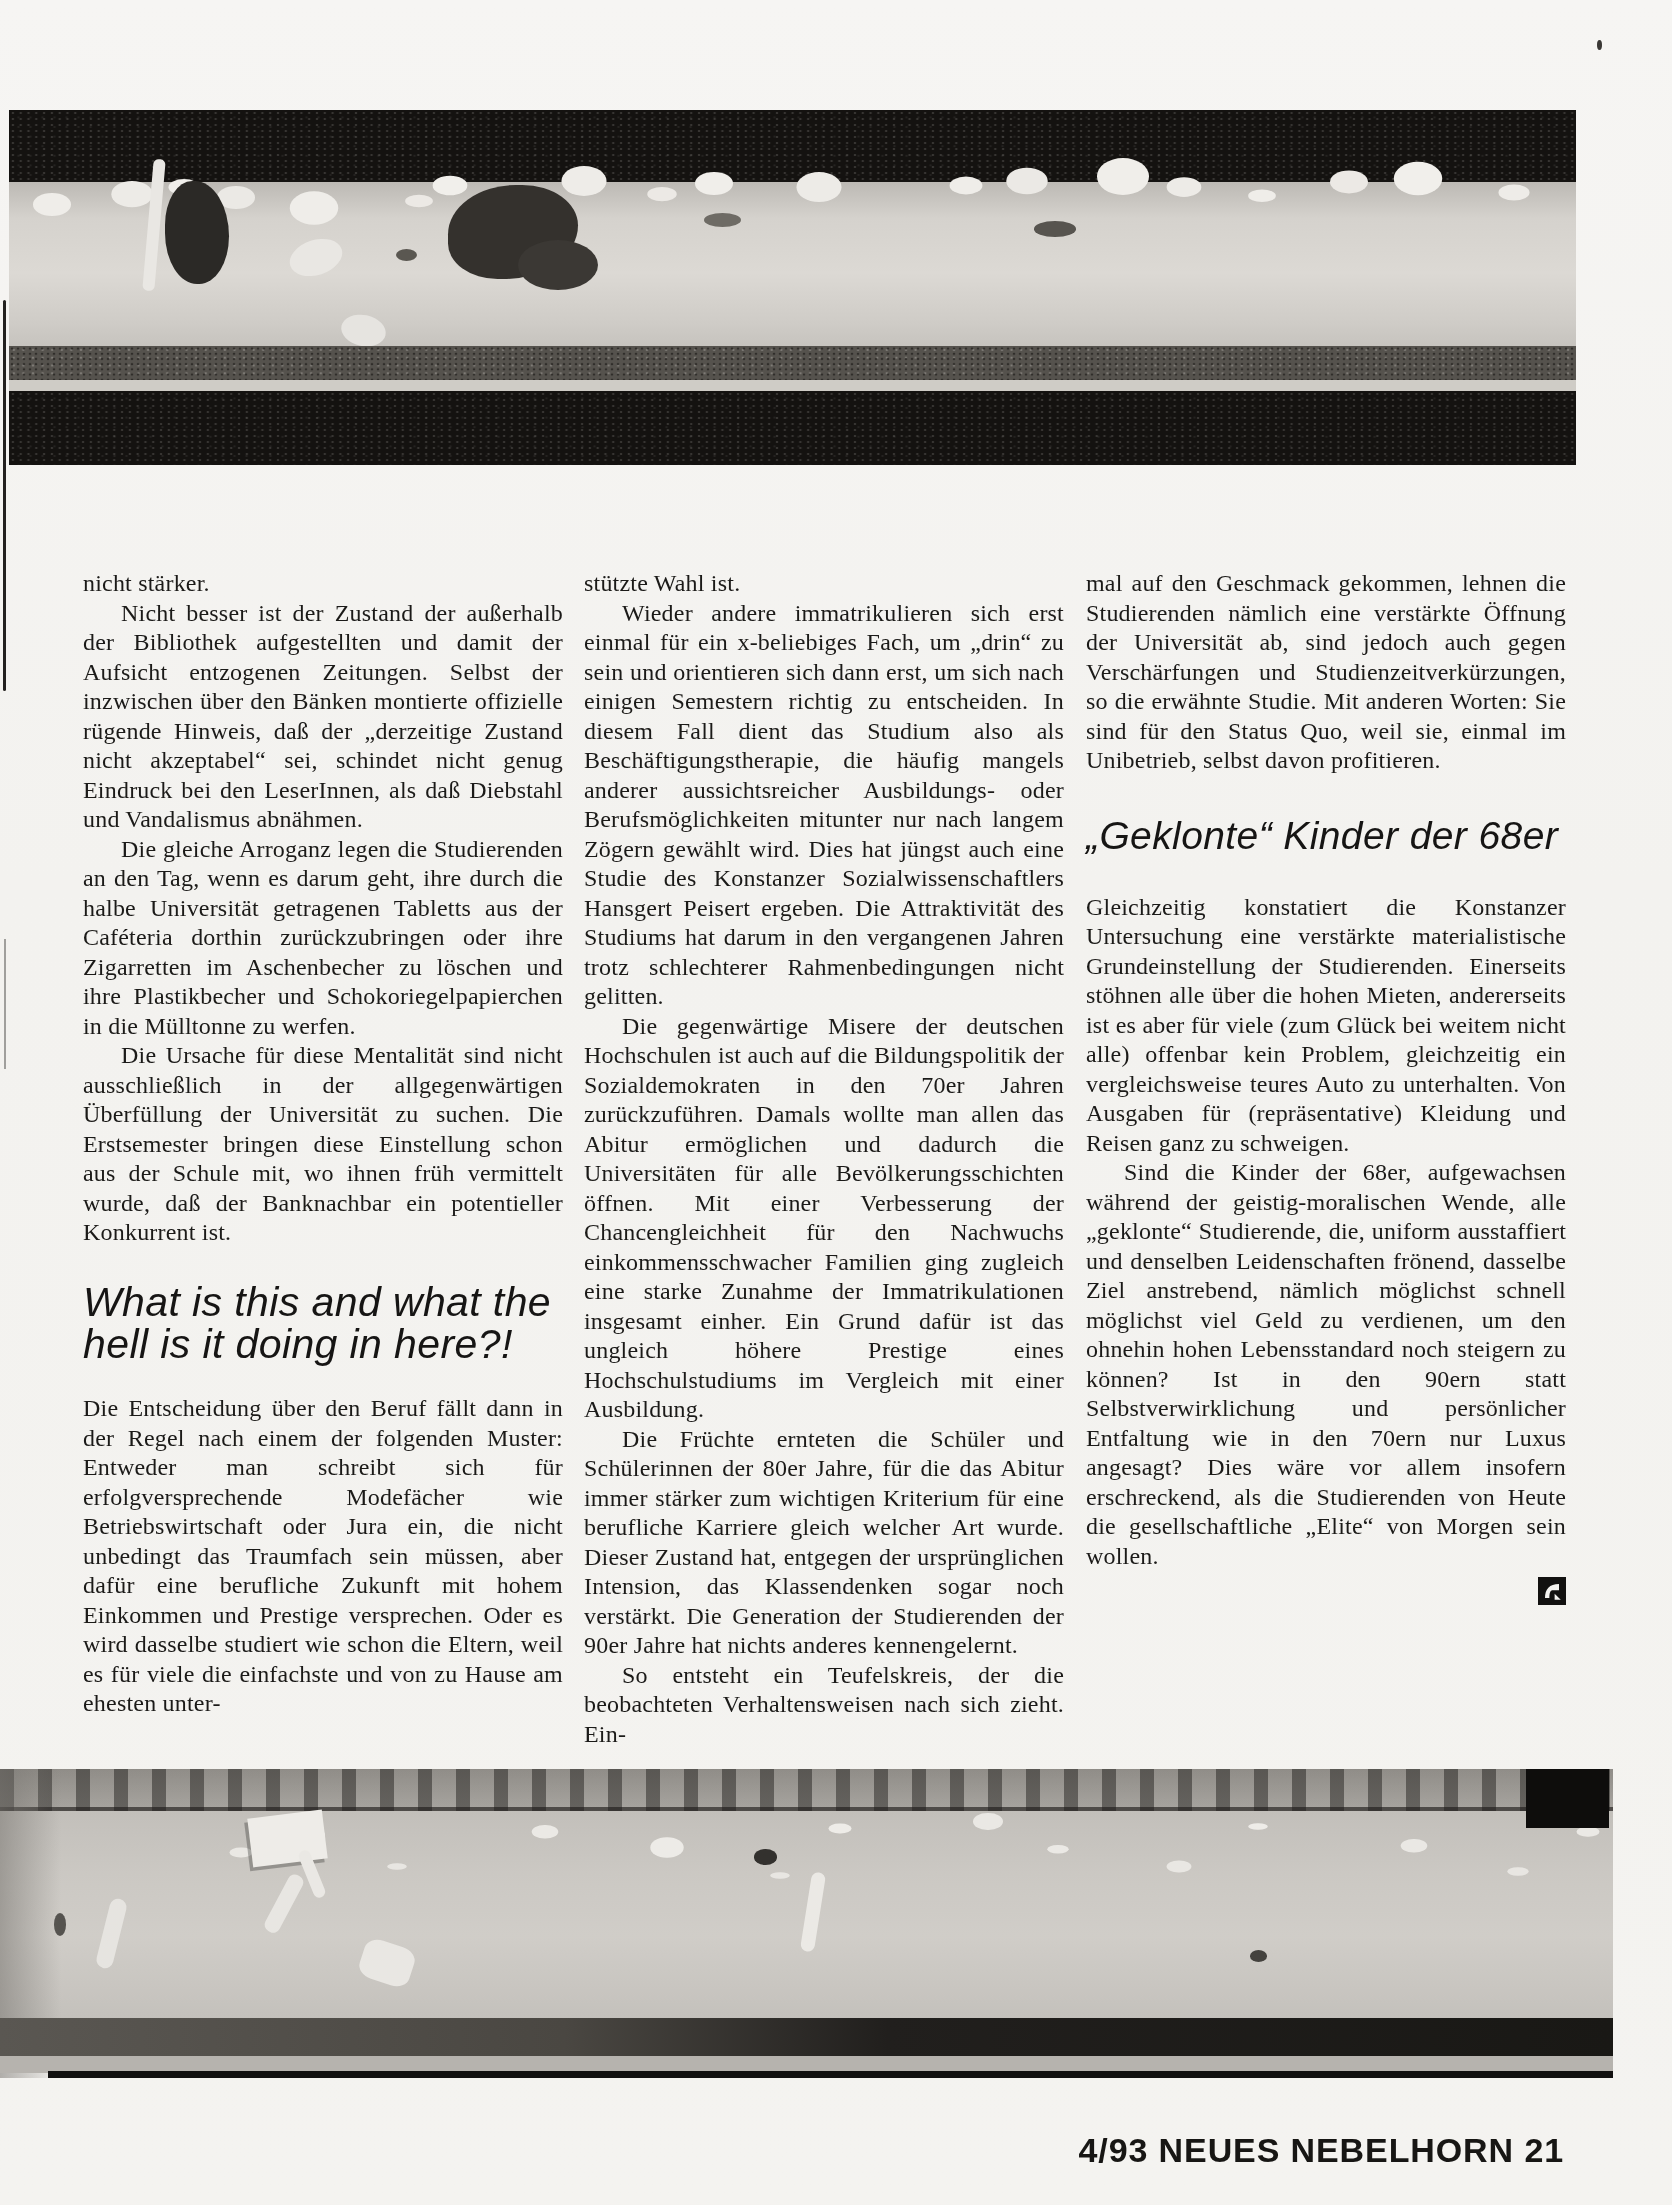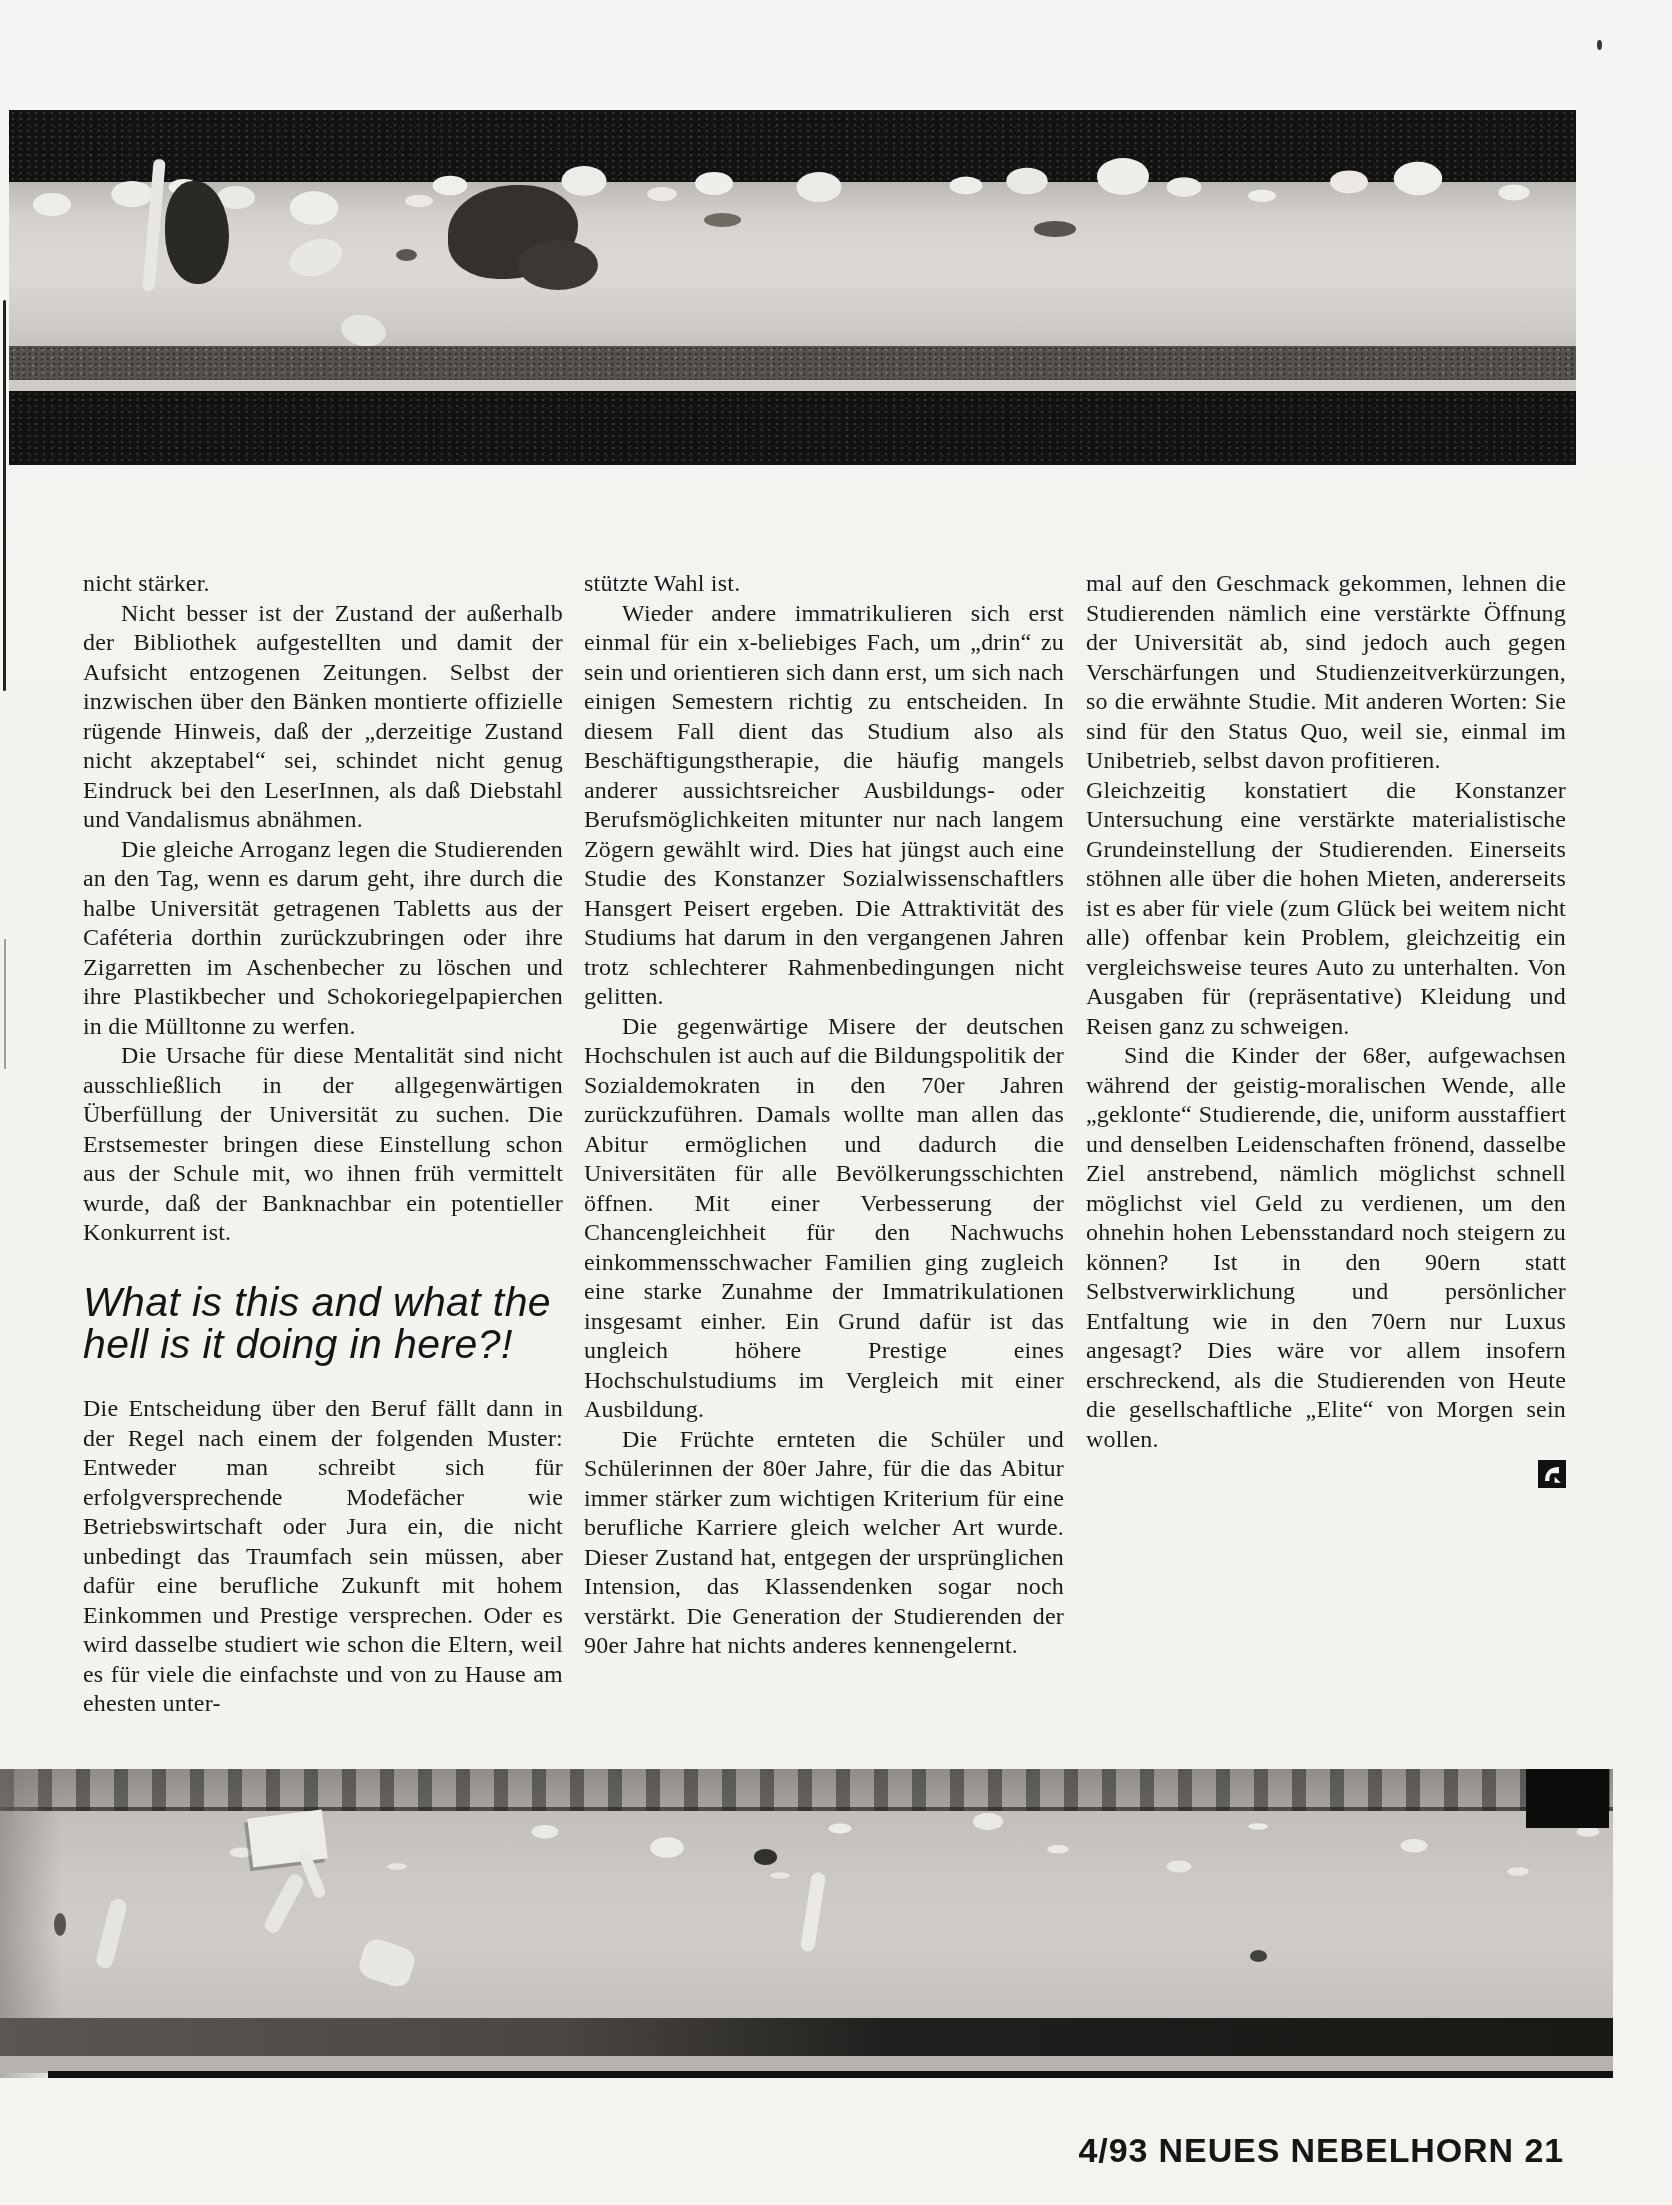--- a/index.html
+++ b/index.html
@@ -137,24 +137,26 @@
     <p class="body-p indent">Die Ursache für diese Mentalität sind nicht ausschließlich in der allgegenwärtigen Überfüllung der Universität zu suchen. Die Erstsemester bringen diese Einstellung schon aus der Schule mit, wo ihnen früh vermittelt wurde, daß der Banknachbar ein potentieller Konkurrent ist.</p>
     <h2 class="crosshead crosshead-en">What is this and what the hell is it doing in here?!</h2>
     <p class="body-p">Die Entscheidung über den Beruf fällt dann in der Regel nach einem der folgenden Muster: Entweder man schreibt sich für erfolgversprechende Modefächer wie Betriebswirtschaft oder Jura ein, die nicht unbedingt das Traumfach sein müssen, aber dafür eine berufliche Zukunft mit hohem Einkommen und Prestige versprechen. Oder es wird dasselbe studiert wie schon die Eltern, weil es für viele die einfachste und von zu Hause am ehesten unter-</p>
   </section>
 
   <section class="col col2">
     <p class="body-p">stützte Wahl ist.</p>
     <p class="body-p indent">Wieder andere immatrikulieren sich erst einmal für ein x-beliebiges Fach, um „drin“ zu sein und orientieren sich dann erst, um sich nach einigen Semestern richtig zu entscheiden. In diesem Fall dient das Studium also als Beschäftigungstherapie, die häufig mangels anderer aussichtsreicher Ausbildungs- oder Berufsmöglichkeiten mitunter nur nach langem Zögern gewählt wird. Dies hat jüngst auch eine Studie des Konstanzer Sozialwissenschaftlers Hansgert Peisert ergeben. Die Attraktivität des Studiums hat darum in den vergangenen Jahren trotz schlechterer Rahmenbedingungen nicht gelitten.</p>
     <p class="body-p indent">Die gegenwärtige Misere der deutschen Hochschulen ist auch auf die Bildungspolitik der Sozialdemokraten in den 70er Jahren zurückzuführen. Damals wollte man allen das Abitur ermöglichen und dadurch die Universitäten für alle Bevölkerungsschichten öffnen. Mit einer Verbesserung der Chancengleichheit für den Nachwuchs einkommensschwacher Familien ging zugleich eine starke Zunahme der Immatrikulationen insgesamt einher. Ein Grund dafür ist das ungleich höhere Prestige eines Hochschulstudiums im Vergleich mit einer Ausbildung.</p>
     <p class="body-p indent">Die Früchte ernteten die Schüler und Schülerinnen der 80er Jahre, für die das Abitur immer stärker zum wichtigen Kriterium für eine berufliche Karriere gleich welcher Art wurde. Dieser Zustand hat, entgegen der ursprünglichen Intension, das Klassendenken sogar noch verstärkt. Die Generation der Studierenden der 90er Jahre hat nichts anderes kennengelernt.</p>
+    <p class="body-p indent">So entsteht ein Teufelskreis, der die beobachteten Verhaltensweisen nach sich zieht. Ein-</p>
   </section>
 
   <section class="col col3">
     <p class="body-p">mal auf den Geschmack gekommen, lehnen die Studierenden nämlich eine verstärkte Öffnung der Universität ab, sind jedoch auch gegen Verschärfungen und Studienzeitverkürzungen, so die erwähnte Studie. Mit anderen Worten: Sie sind für den Status Quo, weil sie, einmal im Unibetrieb, selbst davon profitieren.</p>
+    <h2 class="crosshead crosshead-de">„Geklonte“ Kinder der 68er</h2>
     <p class="body-p">Gleichzeitig konstatiert die Konstanzer Untersuchung eine verstärkte materialistische Grundeinstellung der Studierenden. Einerseits stöhnen alle über die hohen Mieten, andererseits ist es aber für viele (zum Glück bei weitem nicht alle) offenbar kein Problem, gleichzeitig ein vergleichsweise teures Auto zu unterhalten. Von Ausgaben für (repräsentative) Kleidung und Reisen ganz zu schweigen.</p>
     <p class="body-p indent">Sind die Kinder der 68er, aufgewachsen während der geistig-moralischen Wende, alle „geklonte“ Studierende, die, uniform ausstaffiert und denselben Leidenschaften frönend, dasselbe Ziel anstrebend, nämlich möglichst schnell möglichst viel Geld zu verdienen, um den ohnehin hohen Lebensstandard noch steigern zu können? Ist in den 90ern statt Selbstverwirklichung und persönlicher Entfaltung wie in den 70ern nur Luxus angesagt? Dies wäre vor allem insofern erschreckend, als die Studierenden von Heute die gesellschaftliche „Elite“ von Morgen sein wollen.</p>
     <div class="endmark-row">
       <svg class="endmark" width="28" height="28" viewBox="0 0 32 32">
         <rect x="0" y="0" width="32" height="32" fill="#121110"></rect>
         <path d="M8 24 C8 14 13 8 24 8 L24 15 L17 15 C14 15 13 18 13 24 Z" fill="#f4f3f0"></path>
         <path d="M19 19 L26 26 L19 26 Z" fill="#f4f3f0"></path>
       </svg>
     </div>
   </section>

